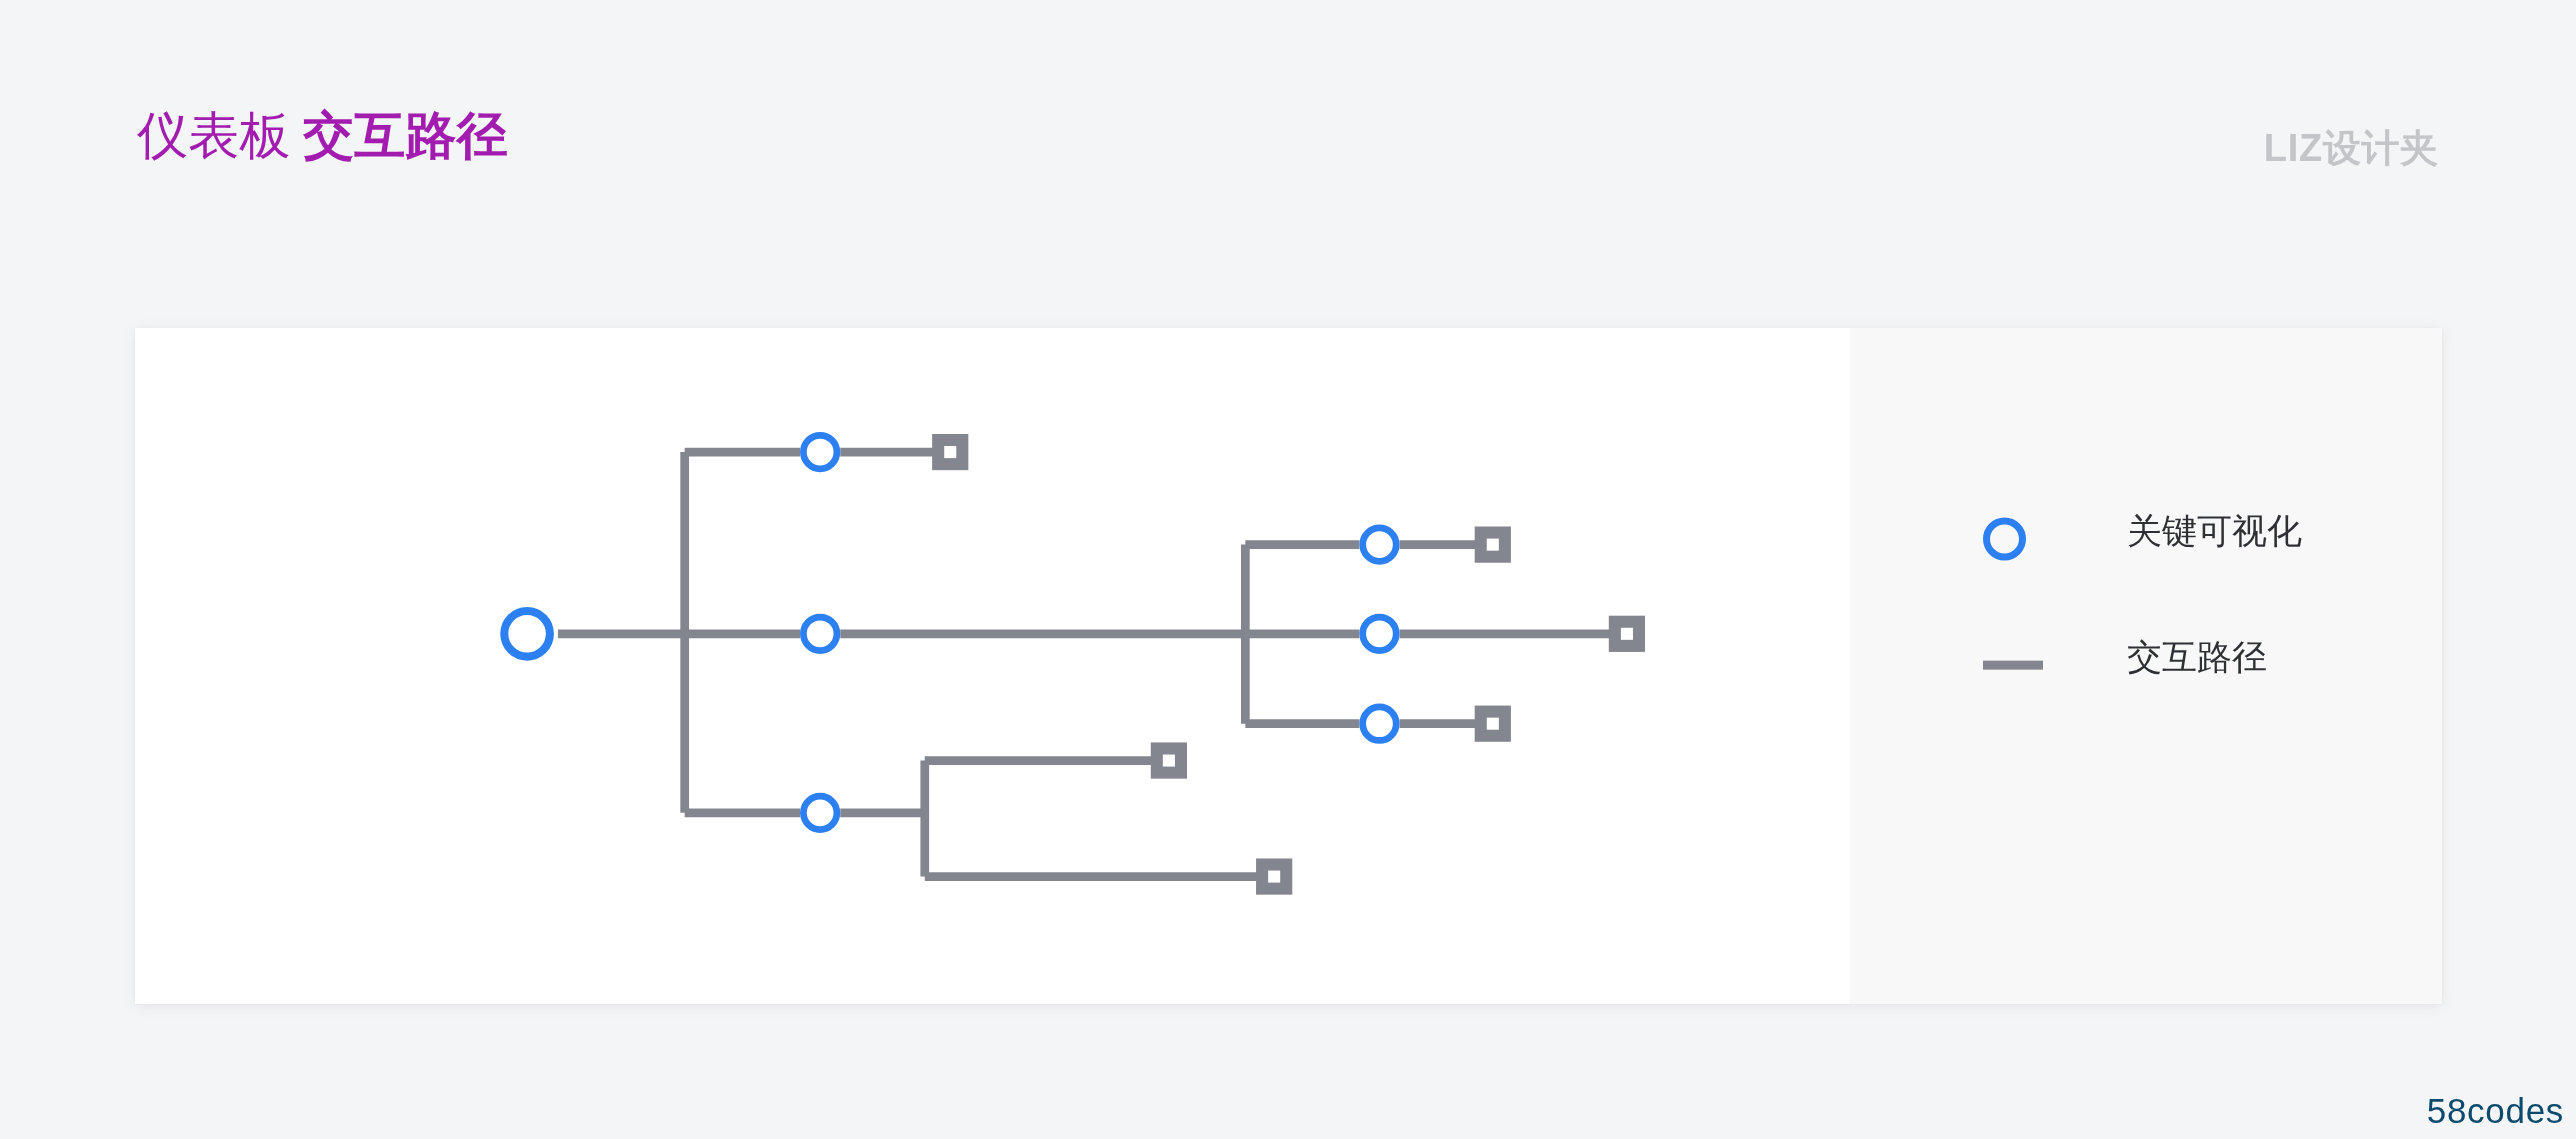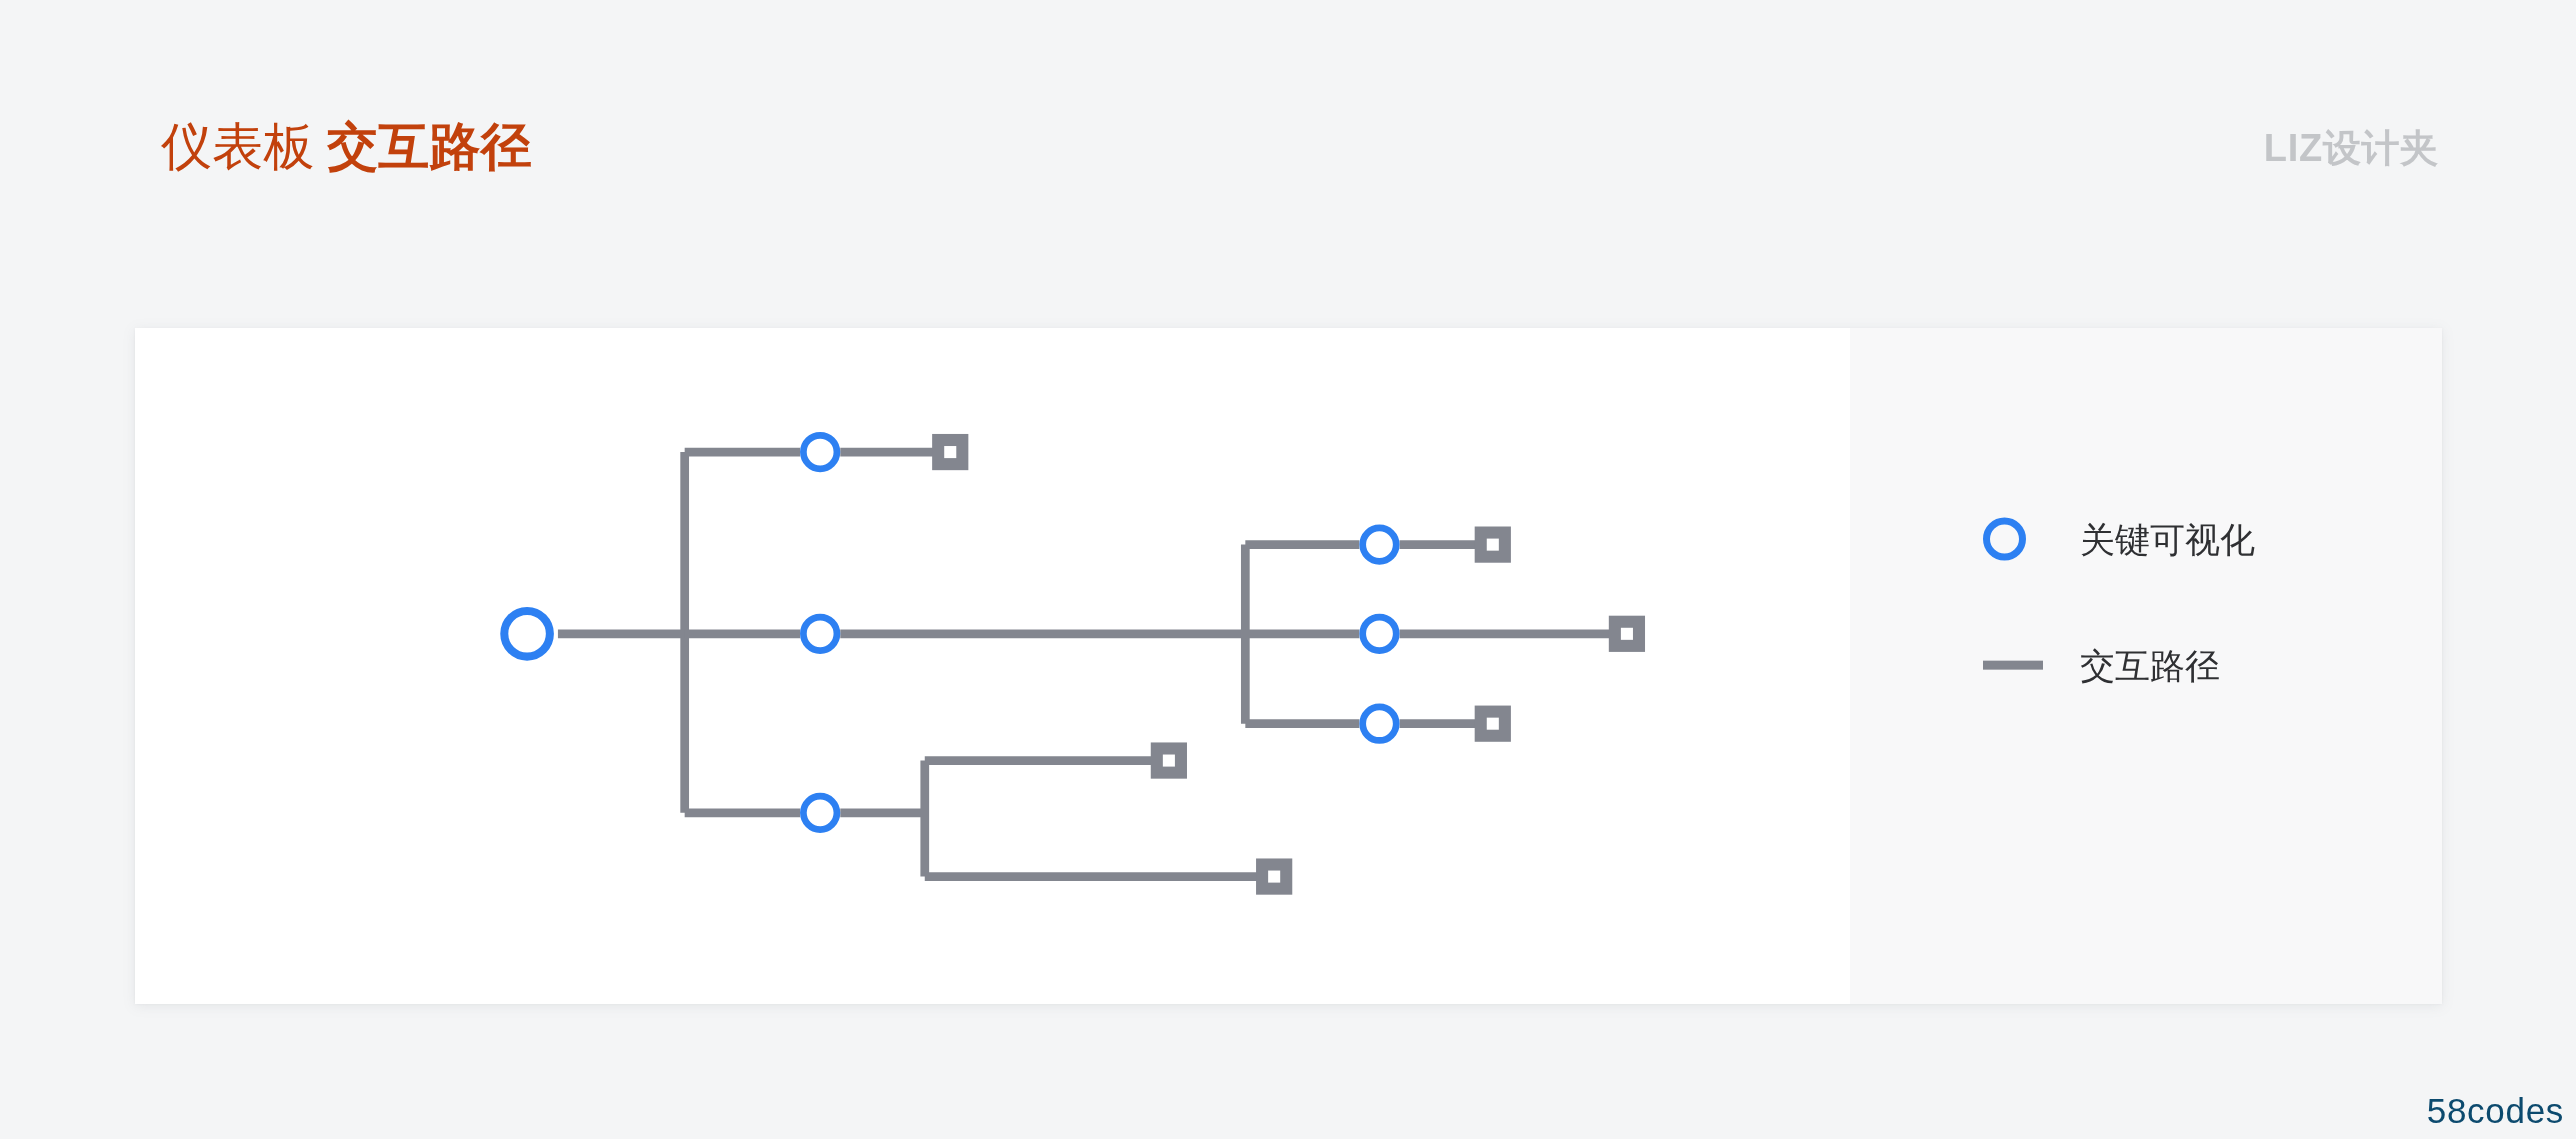--- a/index.html
+++ b/index.html
@@ -21,27 +21,26 @@
   .page-header {
     position: absolute;
     left: 0;
     top: 0;
     width: 2576px;
     height: 221px;
   }
   .page-title {
     position: absolute;
     left: 137px;
-    top: 121px;
+    top: 110px;
     font-size: 51px;
     line-height: 1;
-    color: #c2410c;
+    color: #a21caf;
     white-space: nowrap;
     letter-spacing: 0.3px;
-    margin-left: 24px;
   }
   .page-title .title-light {
     font-weight: 400;
   }
   .page-title .title-strong {
     font-weight: 700;
     margin-left: 12px;
   }
   .brand-mark {
     position: absolute;
@@ -96,22 +95,22 @@
     position: absolute;
     left: 133px;
     top: 185px;
     display: flex;
     flex-direction: column;
     gap: 74px;
   }
   .legend-row {
     display: flex;
     flex-direction: row;
-    align-items: center;
     height: 52px;
+    gap: 47px;
   }
   .legend-glyph {
     width: 60px;
     height: 52px;
     flex: 0 0 auto;
     position: relative;
   }
   .legend-label {
     margin-left: 37px;
     font-size: 35px;

